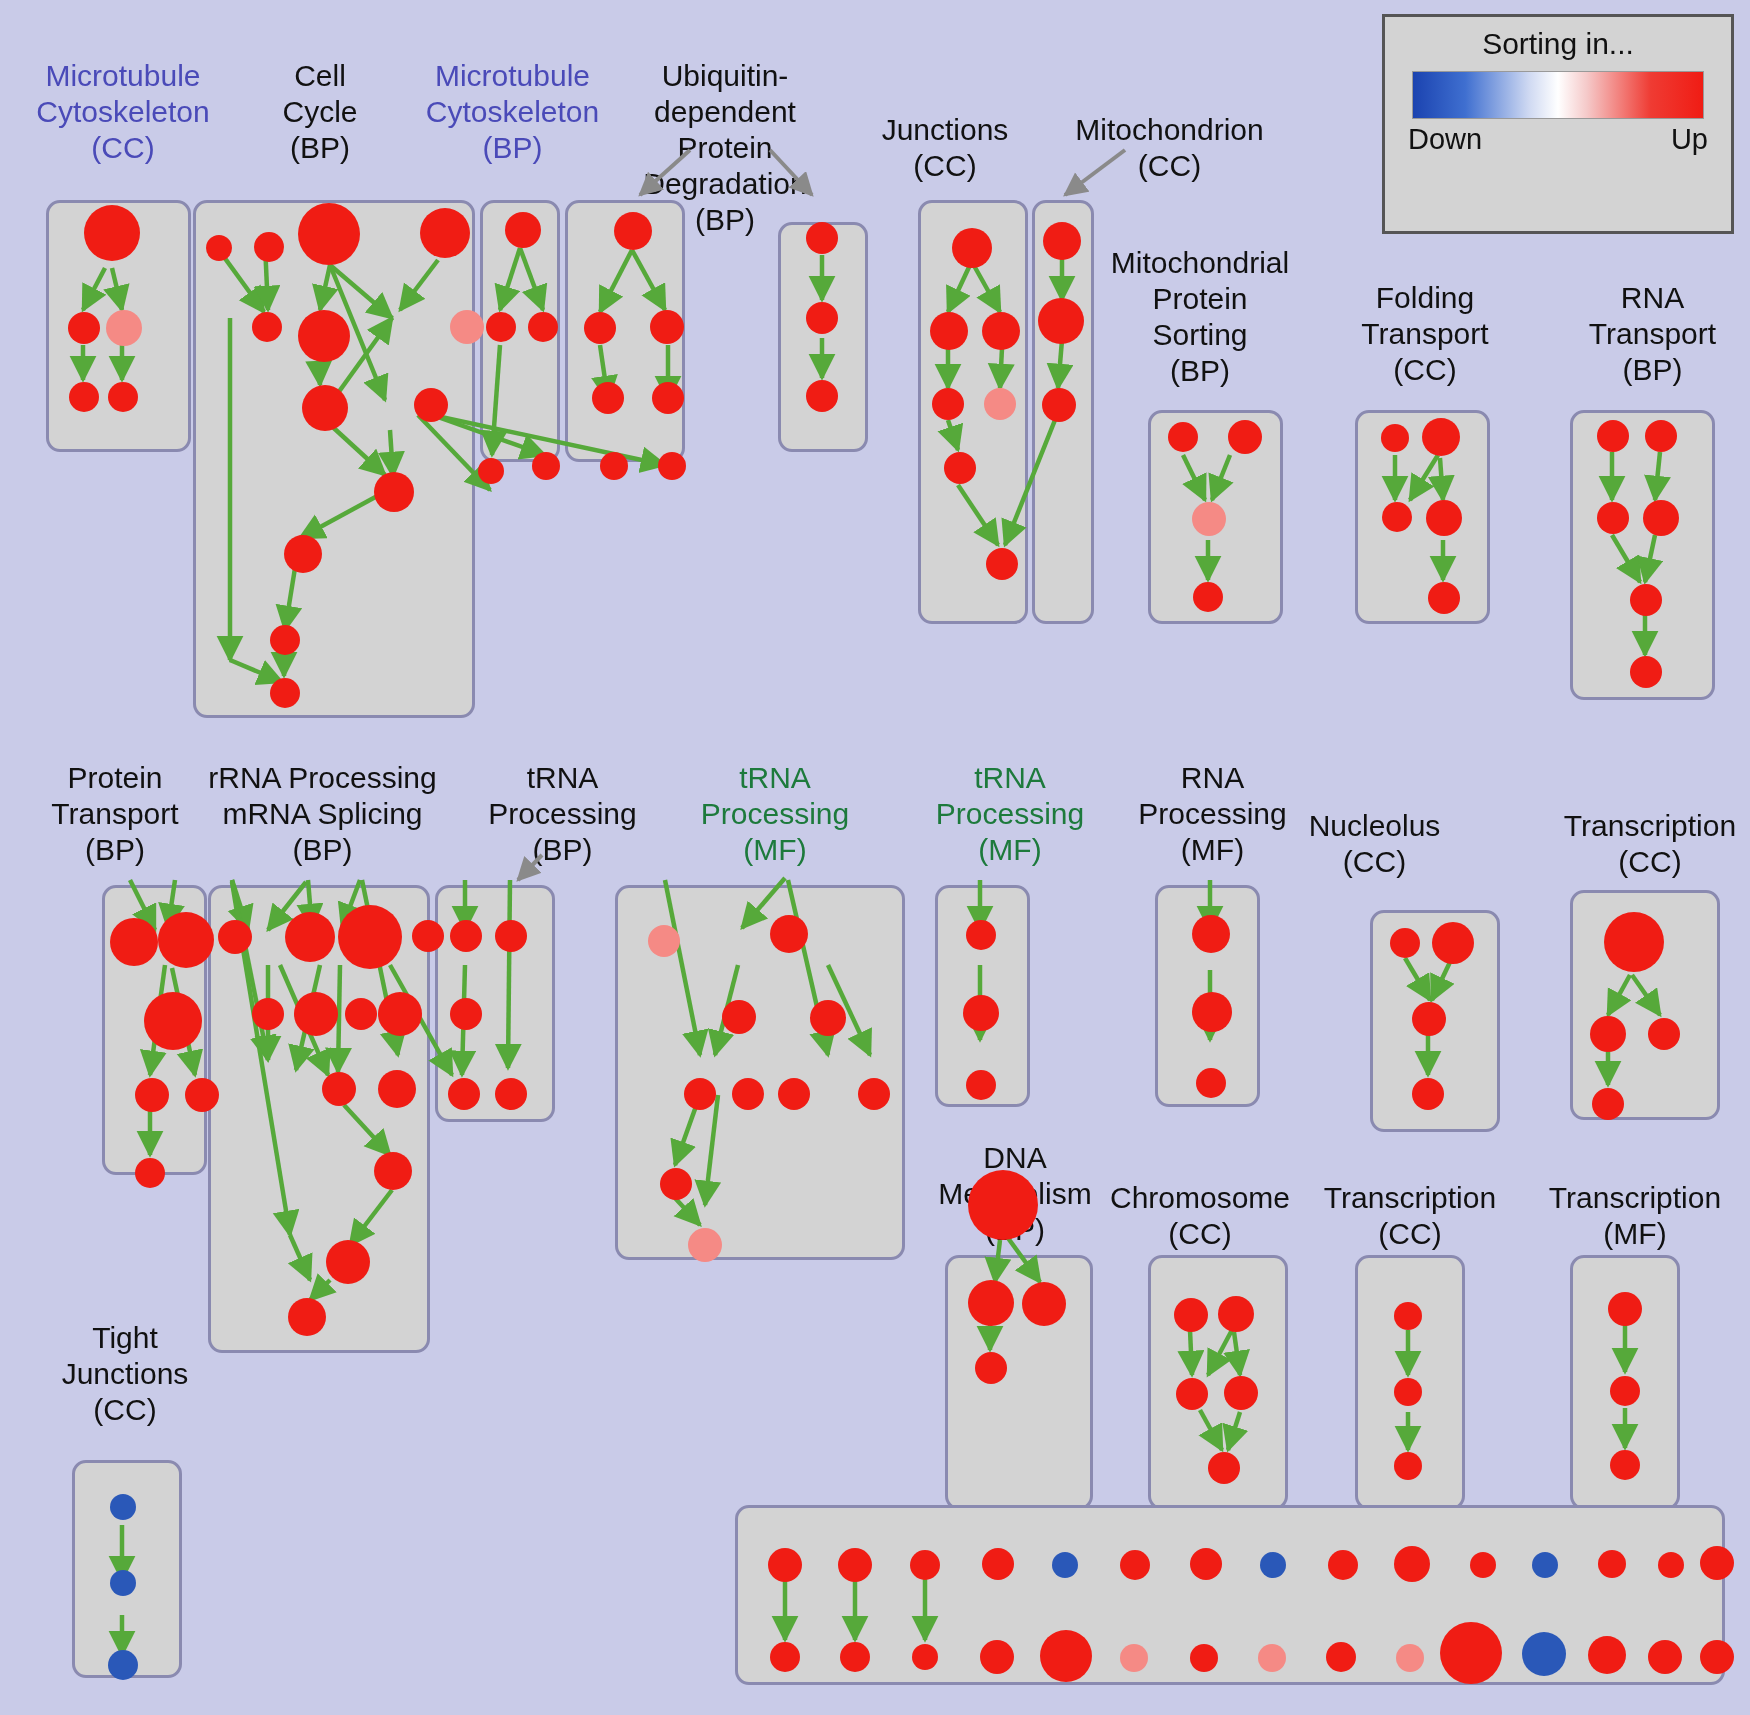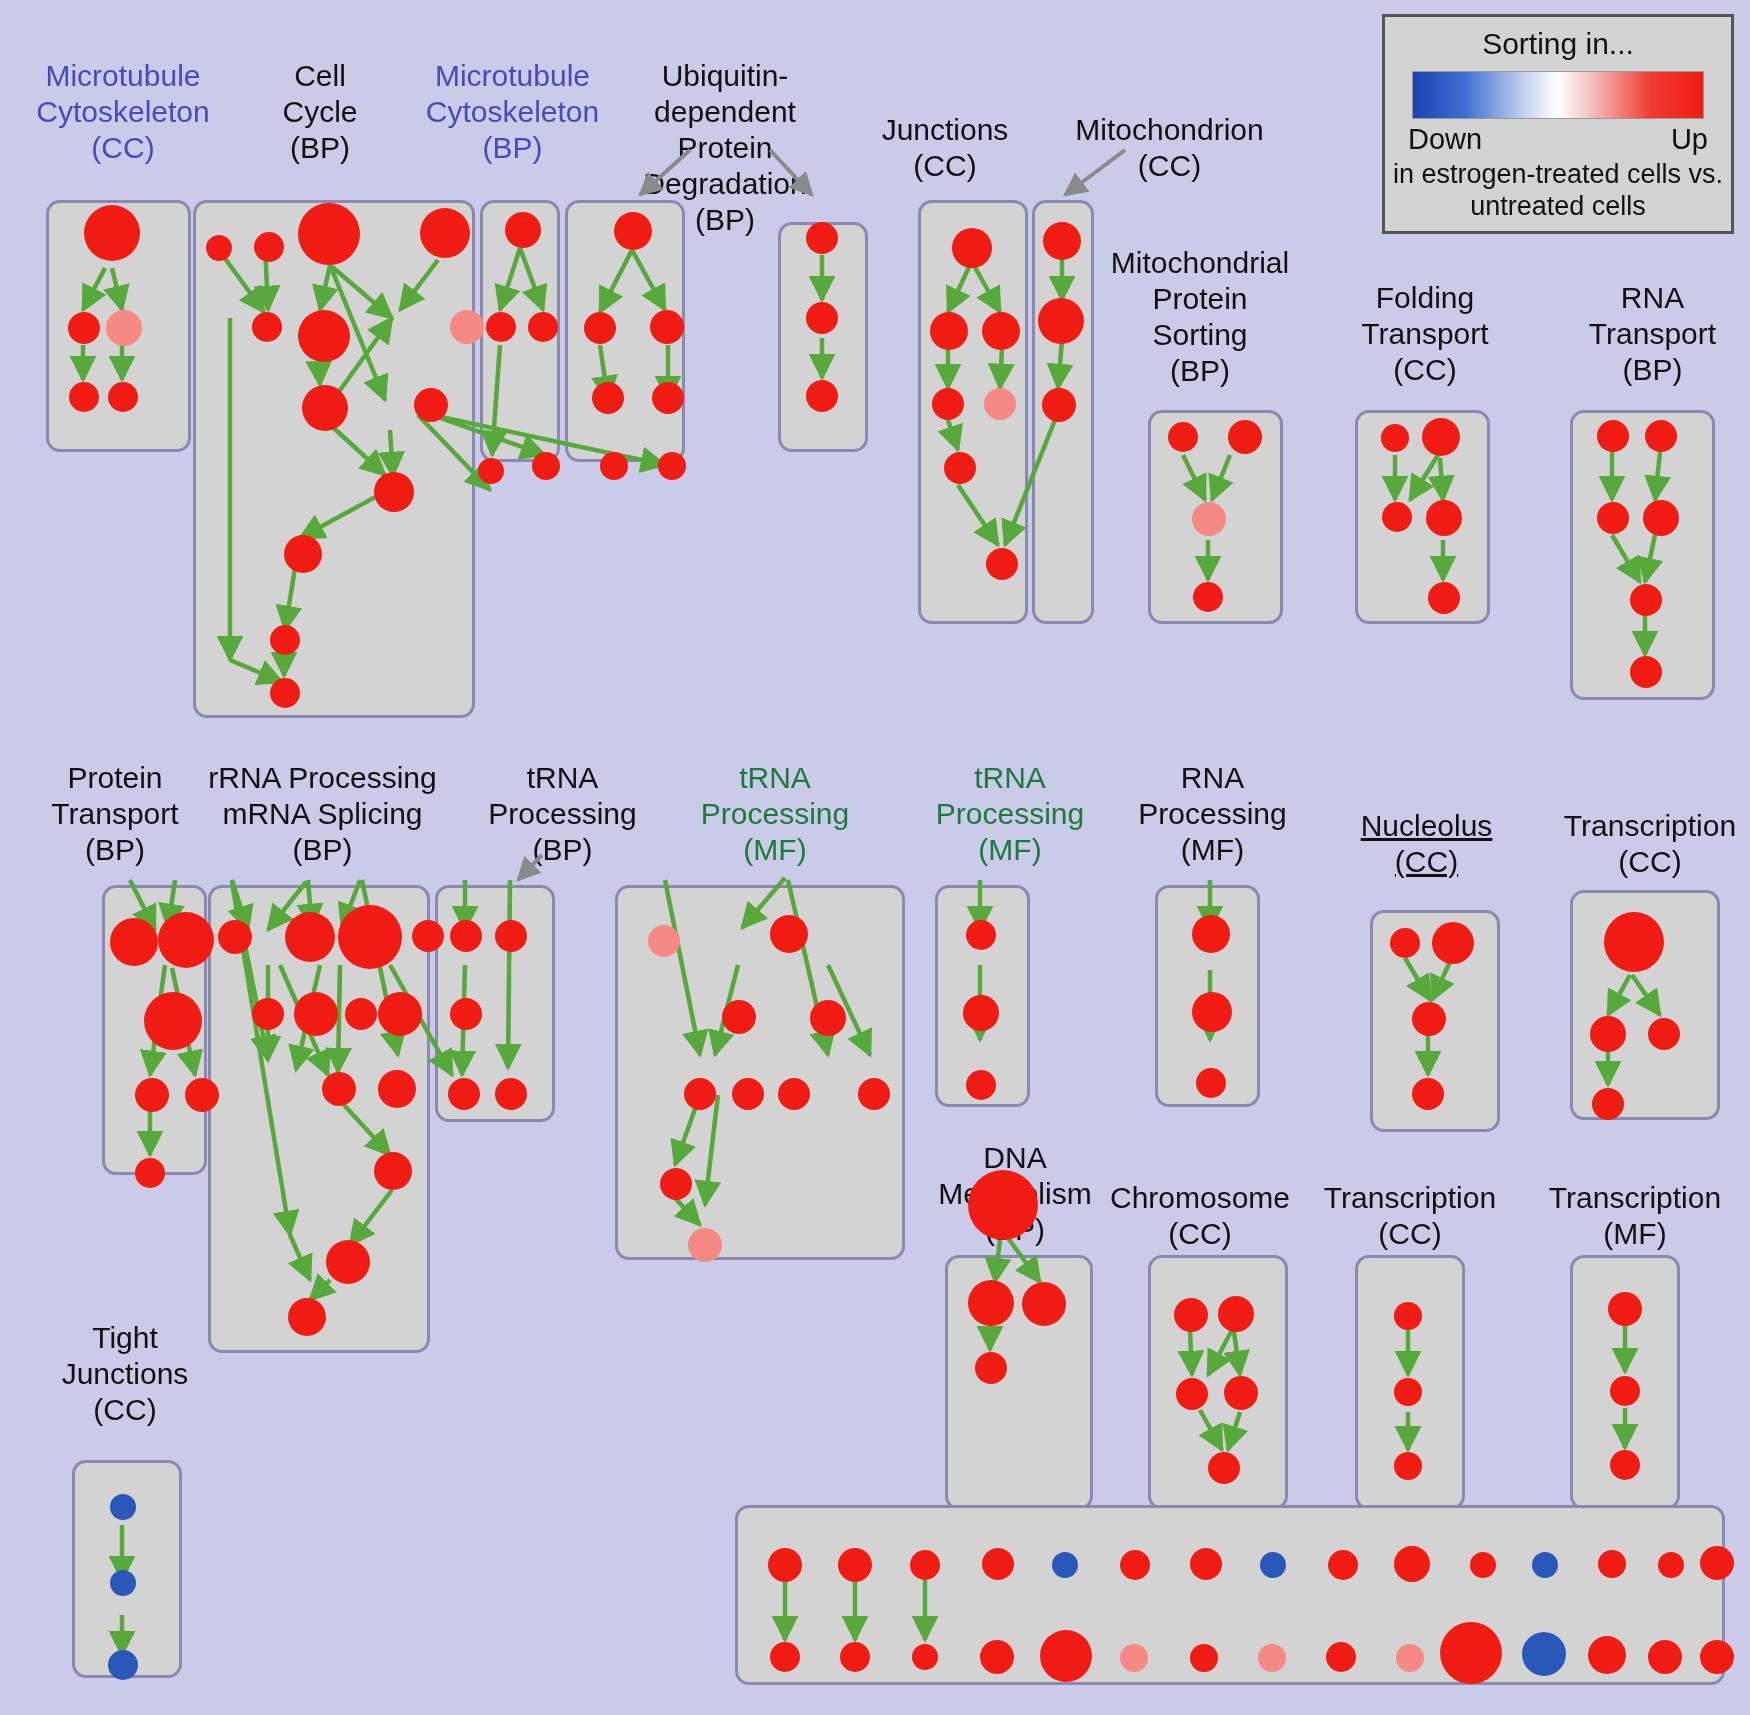--- a/index.html
+++ b/index.html
@@ -65,22 +65,20 @@
 
 <div id="canvas">
 
   <div class="legend">
     <div class="legend-title">Sorting in...</div>
     <div class="legend-bar"></div>
     <div class="legend-ends">
       <span>Down</span>
       <span>Up</span>
     </div>
-    <div class="legend-sub">in estrogen-treated cells
-vs. untreated cells</div>
   </div>
 
   <div class="label blue" style="left:18px;top:58px;width:210px;">Microtubule
 Cytoskeleton
 (CC)</div>
   <div class="label" style="left:240px;top:58px;width:160px;">Cell
 Cycle
 (BP)</div>
   <div class="label blue" style="left:405px;top:58px;width:215px;">Microtubule
 Cytoskeleton
@@ -116,21 +114,21 @@
 (BP)</div>
   <div class="label green" style="left:685px;top:760px;width:180px;">tRNA
 Processing
 (MF)</div>
   <div class="label green" style="left:920px;top:760px;width:180px;">tRNA
 Processing
 (MF)</div>
   <div class="label" style="left:1120px;top:760px;width:185px;">RNA
 Processing
 (MF)</div>
-  <div class="label" style="left:1334px;top:808px;width:185px;text-decoration:underline;">Nucleolus
+  <div class="label" style="left:1282px;top:808px;width:185px;">Nucleolus
 (CC)</div>
   <div class="label" style="left:1555px;top:808px;width:190px;">Transcription
 (CC)</div>
 
   <div class="label" style="left:920px;top:1140px;width:190px;">DNA
 Metabolism
 (BP)</div>
   <div class="label" style="left:1105px;top:1180px;width:190px;">Chromosome
 (CC)</div>
   <div class="label" style="left:1315px;top:1180px;width:190px;">Transcription

